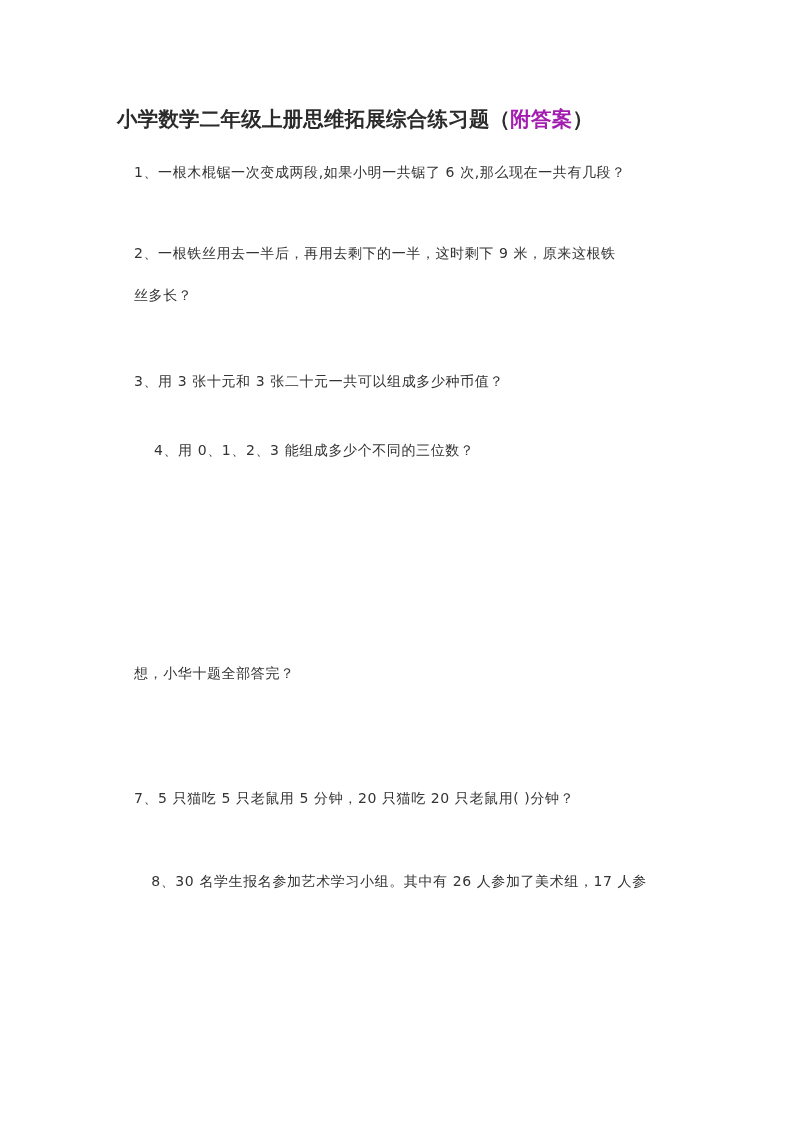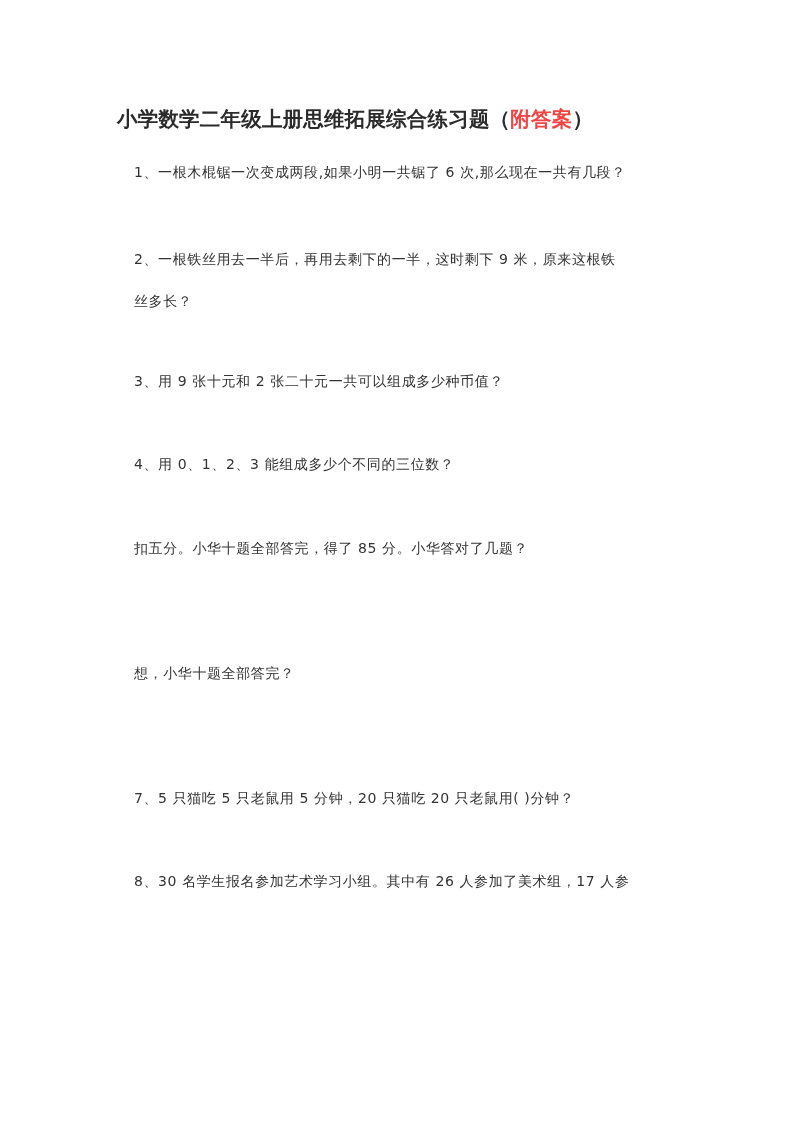--- a/index.html
+++ b/index.html
@@ -29,21 +29,21 @@
       top: 104px;
       width: 560px;
       font-size: 20.5px;
       font-weight: bold;
       color: #2b2b2b;
       white-space: nowrap;
       letter-spacing: 0.2px;
       line-height: 30px;
     }
     .title .accent {
-      color: #ef4444;
+      color: #a21caf;
     }
     .question {
       position: absolute;
       left: 134px;
       width: 530px;
       font-size: 14px;
       line-height: 42px;
       color: #333333;
       letter-spacing: 0.6px;
     }
@@ -59,42 +59,41 @@
 <div class="page">
 
   <div class="title">
     <span>小学数学二年级上册思维拓展综合练习题（</span><span class="accent">附答案</span><span>）</span>
   </div>
 
   <div class="question" style="top:151px;">
     <span class="line">1、一根木棍锯一次变成两段,如果小明一共锯了 6 次,那么现在一共有几段？</span>
   </div>
 
-  <div class="question" style="top:238px;">
+  <div class="question" style="top:232px;">
     <span class="line">2、一根铁丝用去一半后，再用去剩下的一半，这时剩下 9 米，原来这根铁</span>
     <span class="line">丝多长？</span>
   </div>
 
   <div class="question" style="top:360px;">
-    <span class="line">3、用 9 张十元和 2 张二十元一共可以组成多少种币值？</span>
+    <span class="line">3、用 3 张十元和 3 张二十元一共可以组成多少种币值？</span>
   </div>
 
-  <div class="question" style="top:443px;">
+  <div class="question" style="top:429px;margin-left:20px;">
     <span class="line">4、用 0、1、2、3 能组成多少个不同的三位数？</span>
   </div>
 
   <div class="question" style="top:527px;">
-    <span class="line">扣五分。小华十题全部答完，得了 85 分。小华答对了几题？</span>
   </div>
 
   <div class="question" style="top:652px;">
     <span class="line">想，小华十题全部答完？</span>
   </div>
 
   <div class="question" style="top:777px;">
     <span class="line">7、5 只猫吃 5 只老鼠用 5 分钟，20 只猫吃 20 只老鼠用( )分钟？</span>
   </div>
 
-  <div class="question" style="top:860px;">
+  <div class="question" style="top:860px;text-align:center;">
     <span class="line">8、30 名学生报名参加艺术学习小组。其中有 26 人参加了美术组，17 人参</span>
   </div>
 
 </div>
 
 </body></html>

